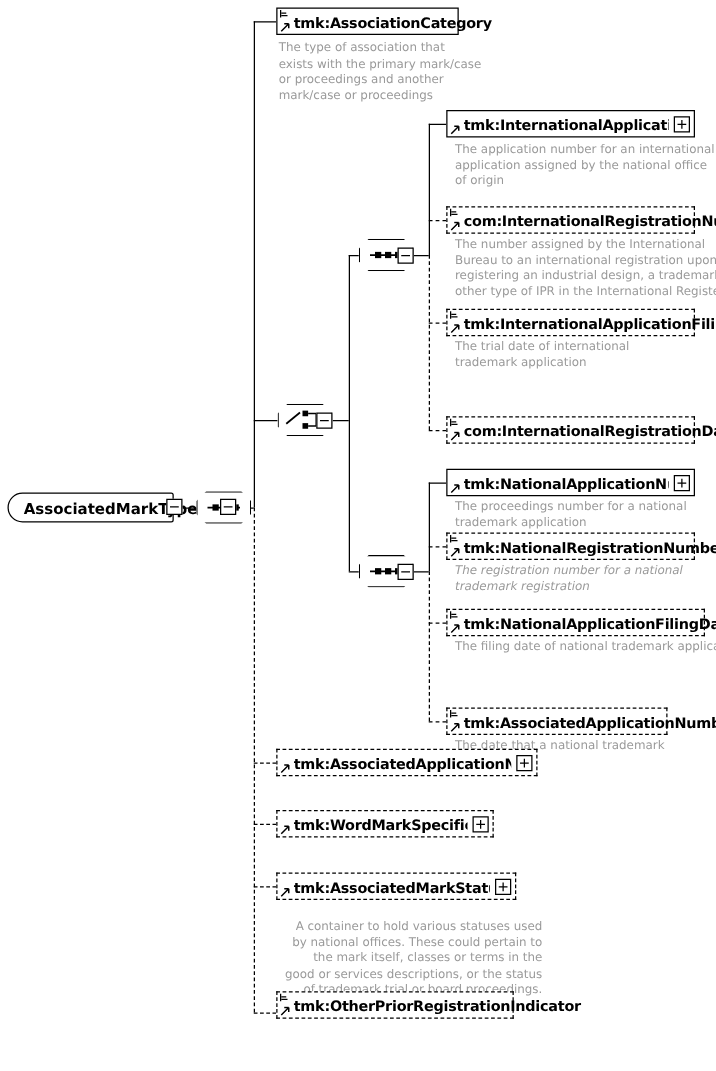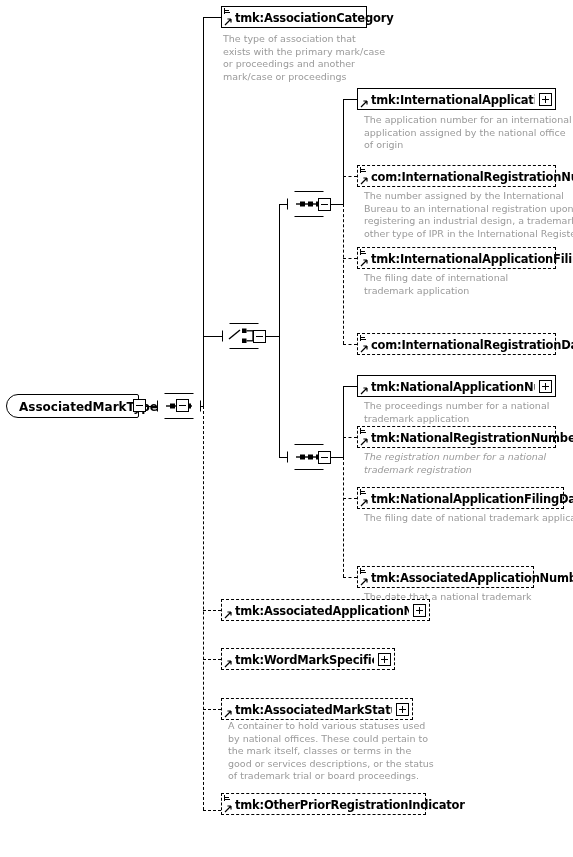--- a/index.html
+++ b/index.html
@@ -241,21 +241,21 @@
         <i></i>
         <i></i>
       </span>
     <span class="g-arrow">
       <svg width="8" height="8">
           <path d="M1 7 L7 1 M7 1 L3.4 1 M7 1 L7 4.6" stroke="#000" stroke-width="1.2" fill="none"></path>
         </svg>
     </span>
     <span class="nlabel">tmk:InternationalApplicationFilin...</span>
   </div>
-  <div class="desc" style="left:364px;top:272px;">The filing date of international
+  <div class="desc" style="left:364px;top:272px;">The trial date of international
 trademark application</div>
 
   <div class="node opt" style="left:357px;top:333px;width:199px;">
     <span class="shadow"></span>
     <span class="g-lines">
         <b></b>
         <i></i>
         <i></i>
         <i></i>
       </span>
@@ -358,27 +358,27 @@
   <div class="node opt haspl" style="left:221px;top:698px;width:192px;">
     <span class="shadow"></span>
     <span class="g-arrow">
       <svg width="8" height="8">
           <path d="M1 7 L7 1 M7 1 L3.4 1 M7 1 L7 4.6" stroke="#000" stroke-width="1.2" fill="none"></path>
         </svg>
     </span>
     <span class="nlabel">tmk:AssociatedMarkStatusBag</span>
     <span class="plus"></span>
   </div>
-  <div class="desc" style="left:228px;top:720px;">A container to hold various statuses used
+  <div class="desc" style="left:228px;top:736px;text-align:right;">A container to hold various statuses used
 by national offices. These could pertain to
 the mark itself, classes or terms in the
 good or services descriptions, or the status
 of trademark trial or board proceedings.</div>
 
-  <div class="node opt" style="left:221px;top:793px;width:205px;">
+  <div class="node opt" style="left:221px;top:793px;width:190px;">
     <span class="shadow"></span>
     <span class="g-lines">
         <b></b>
         <i></i>
         <i></i>
         <i></i>
       </span>
     <span class="g-arrow">
       <svg width="8" height="8">
           <path d="M1 7 L7 1 M7 1 L3.4 1 M7 1 L7 4.6" stroke="#000" stroke-width="1.2" fill="none"></path>

